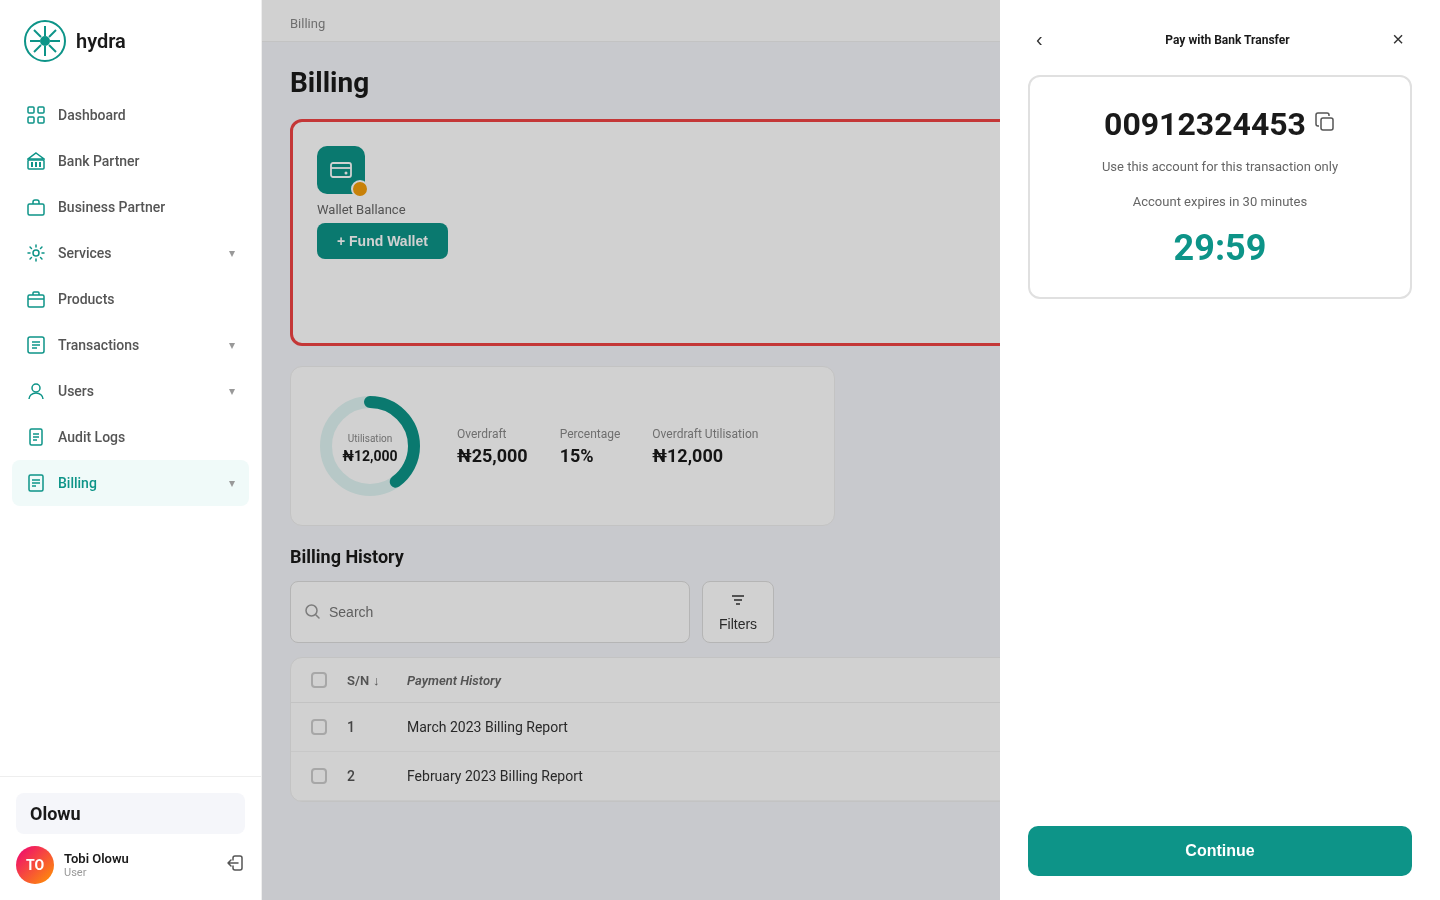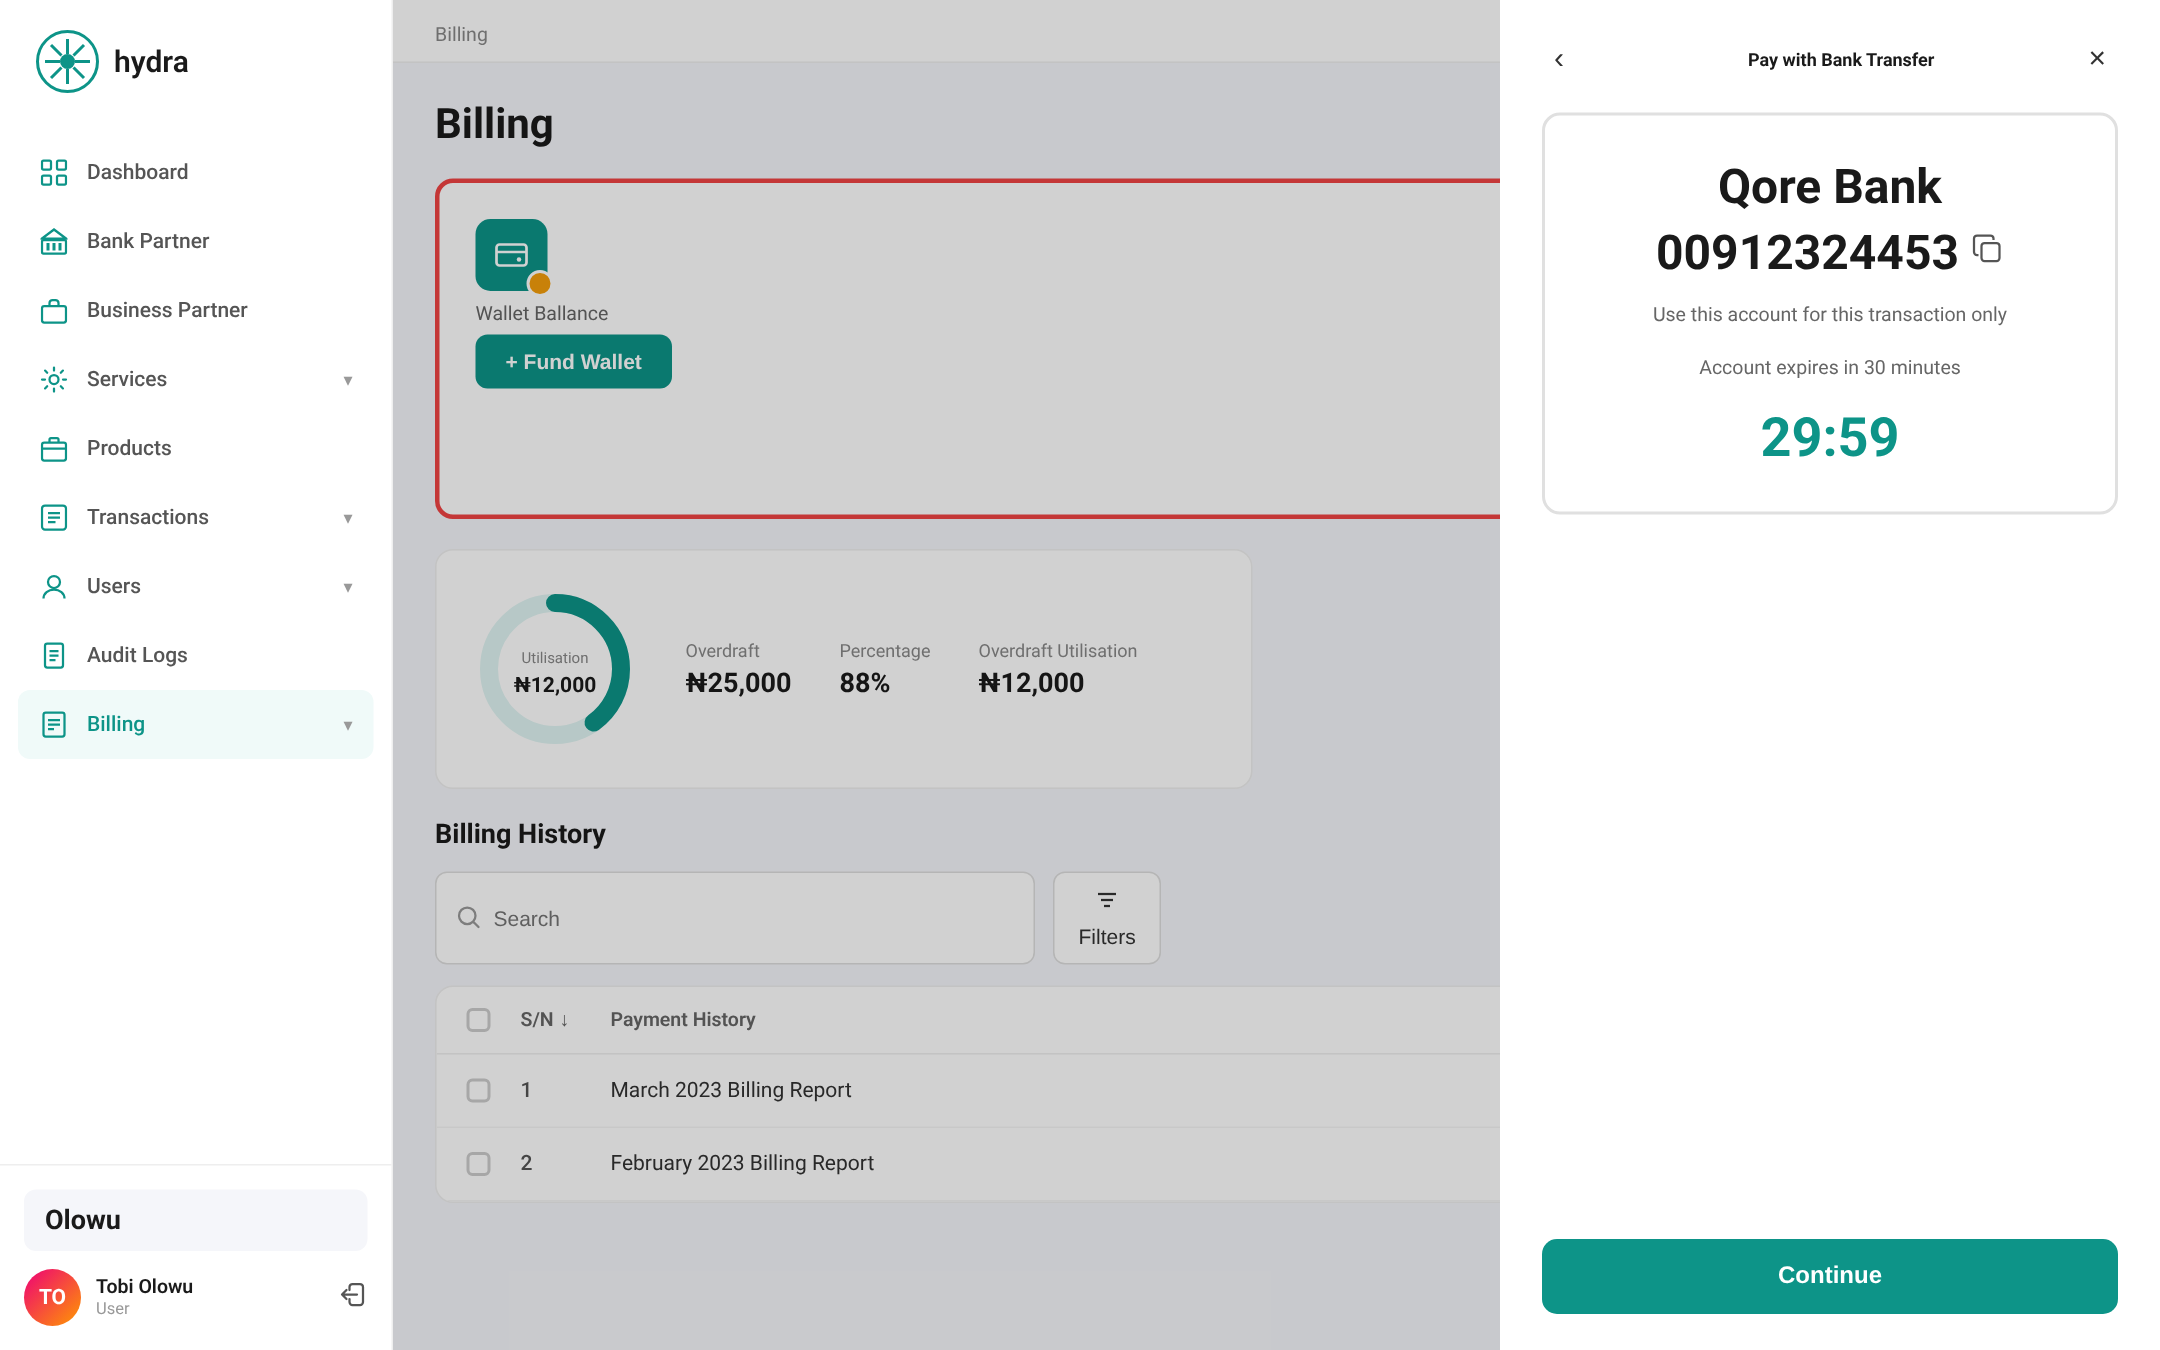--- a/index.html
+++ b/index.html
@@ -269,21 +269,21 @@
       display: flex;
       align-items: center;
       padding: 14px 20px;
       border-bottom: 1px solid #eee;
       font-size: 13px;
       font-weight: 600;
       color: #666;
     }
     .table-header .col-check { width: 36px; }
     .table-header .col-sn { width: 60px; display: flex; align-items: center; gap: 4px; }
-    .table-header .col-history { flex: 1; }
+    .table-header .col-history { flex: 1; font-style: italic; }
     .table-header .col-period { width: 240px; }
     .table-row {
       display: flex;
       align-items: center;
       padding: 16px 20px;
       border-bottom: 1px solid #f5f5f5;
       font-size: 14px;
       color: #333;
     }
     .table-row .col-check { width: 36px; }
@@ -610,21 +610,21 @@
           <span class="donut-label-amount">₦12,000</span>
         </div>
       </div>
       <div class="util-stats">
         <div class="util-stat">
           <label>Overdraft</label>
           <div class="stat-val">₦25,000</div>
         </div>
         <div class="util-stat">
           <label>Percentage</label>
-          <div class="stat-val">88%</div>
+          <div class="stat-val">15%</div>
         </div>
         <div class="util-stat" style="grid-column:span 2;">
           <label>Overdraft Utilisation</label>
           <div class="stat-val">₦12,000</div>
         </div>
       </div>
     </div>
 
     <div class="billing-history">
       <div class="billing-history-title">Billing History</div>
@@ -683,21 +683,20 @@
 
   <div class="modal-overlay">
     <div class="modal-panel">
       <div class="modal-top-nav">
         <button class="modal-back-btn">‹</button>
         <span class="modal-title">Pay with Bank Transfer</span>
         <button class="modal-close-btn">×</button>
       </div>
 
       <div class="bank-card">
-        <div class="bank-name">Qore Bank</div>
         <div class="bank-account">
           <span>00912324453</span>
           <span class="copy-icon">
             <svg width="22" height="22" viewBox="0 0 22 22" fill="none">
                 <rect x="7" y="7" width="12" height="12" rx="2" stroke="#555" stroke-width="1.5"></rect>
                 <path d="M5 15H4a2 2 0 0 1-2-2V4a2 2 0 0 1 2-2h9a2 2 0 0 1 2 2v1" stroke="#555" stroke-width="1.5"></path>
               </svg>
           </span>
         </div>
         <div class="bank-note">Use this account for this transaction only</div>

